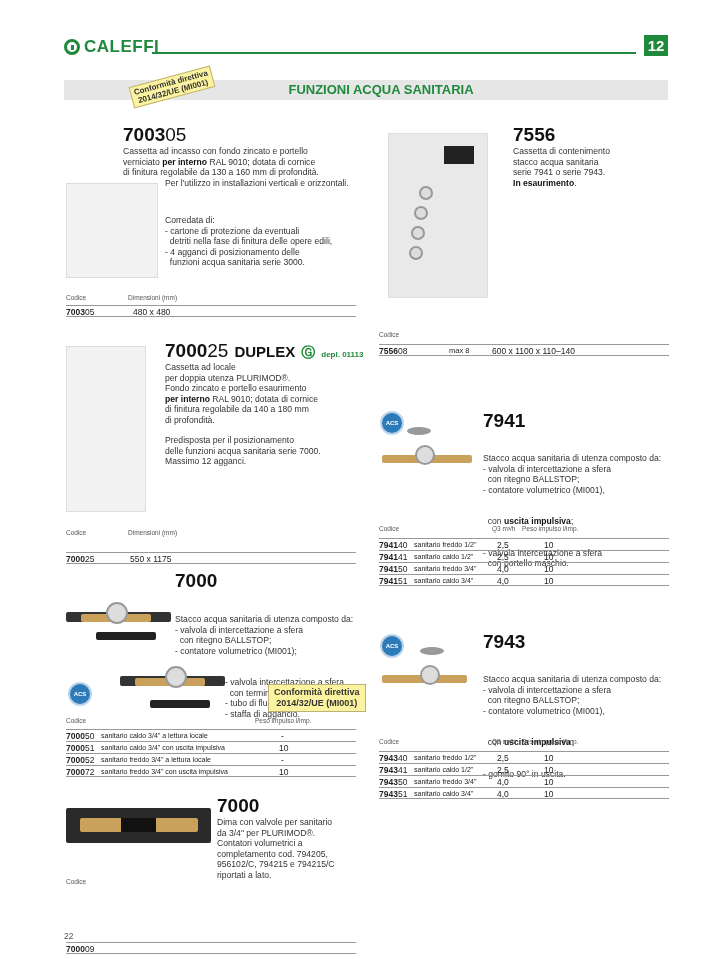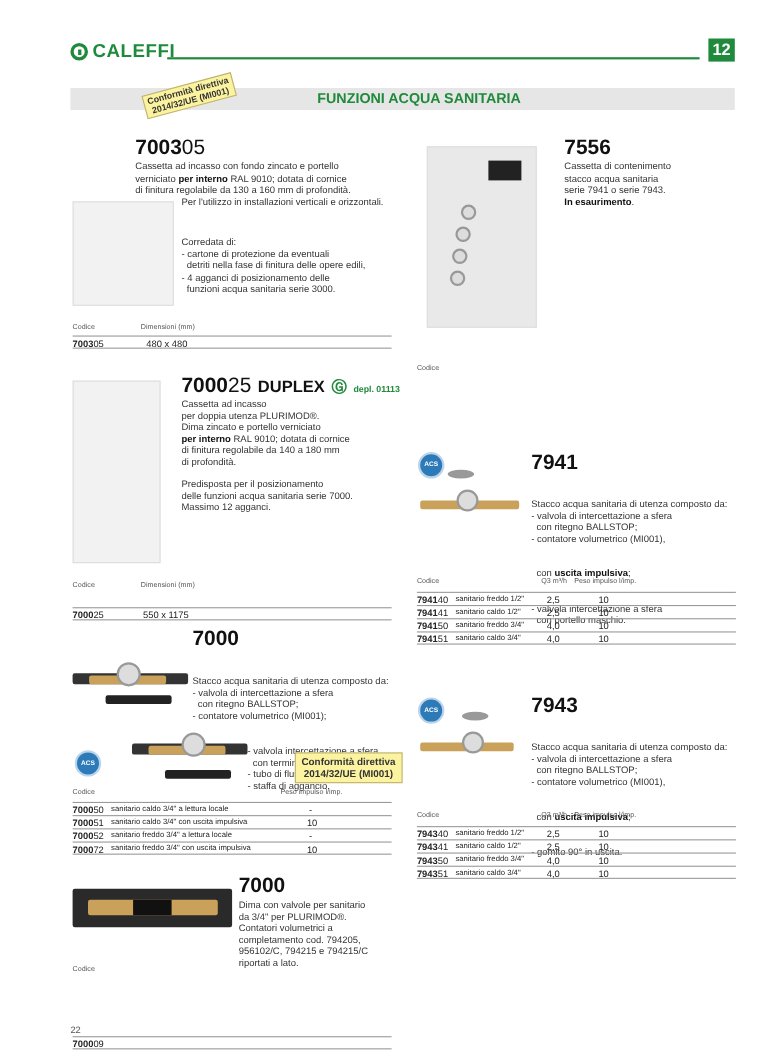--- a/index.html
+++ b/index.html
@@ -66,23 +66,23 @@
 </div>
 
 <div class="abs img-box" style="left:66px;top:346px;width:80px;height:166px"></div>
 <div class="abs code-title" style="left:165px;top:340px;display:flex;align-items:baseline;gap:6px">
   <span><span>7000</span><span class="light">25</span></span>
   <span style="font-size:15px">DUPLEX</span>
   <span class="green" style="font-size:14px">Ⓖ</span>
   <span class="green" style="font-size:8px">depl. 01113</span>
 </div>
 <div class="abs desc" style="left:165px;top:362px;width:200px">
-  <div>Cassetta ad incasso</div>
+  <div>Cassetta ad locale</div>
     <div>per doppia utenza PLURIMOD®.</div>
-    <div>Dima zincato e portello verniciato</div>
+    <div>Fondo zincato e portello esaurimento</div>
   <div><b>per interno</b><span> RAL 9010; dotata di cornice</span></div>
   <div>di finitura regolabile da 140 a 180 mm</div>
     <div>di profondità.</div>
   <div style="height:10px"></div>
   <div>Predisposta per il posizionamento</div>
     <div>delle funzioni acqua sanitaria serie 7000.</div>
     <div>Massimo 12 agganci.</div>
 </div>
 <div class="abs th" style="left:66px;top:529px">Codice</div>
 <div class="abs th" style="left:128px;top:529px">Dimensioni (mm)</div>
@@ -147,20 +147,21 @@
 </div>
 <div class="abs code-title" style="left:513px;top:124px">7556</div>
 <div class="abs desc" style="left:513px;top:146px;width:150px">
   <div>Cassetta di contenimento</div>
     <div>stacco acqua sanitaria</div>
     <div>serie 7941 o serie 7943.</div>
   <div><b>In esaurimento</b>.</div>
 </div>
 <div class="abs th" style="left:379px;top:331px">Codice</div>
 <div class="abs" style="left:379px;top:344px;width:290px">
+  <div class="row row-last"><b>7556</b><span>08</span><span style="position:absolute;left:70px;font-size:7.5px">max 8</span><span style="position:absolute;left:113px">600 x 1100 x 110–140</span></div>
 </div>
 
 <div class="abs acs" style="left:380px;top:411px">ACS</div>
 <div class="abs" style="left:382px;top:425px;width:90px;height:50px">
   <div style="position:absolute;left:25px;top:2px;width:24px;height:8px;border-radius:50%;background:#999"></div>
   <div class="pipe" style="left:0;top:30px;width:90px;height:8px"></div>
   <div class="meter" style="left:33px;top:20px;width:20px;height:20px"></div>
 </div>
 <div class="abs code-title" style="left:483px;top:410px">7941</div>
 <div class="abs desc" style="left:483px;top:432px;width:200px;white-space:pre">

